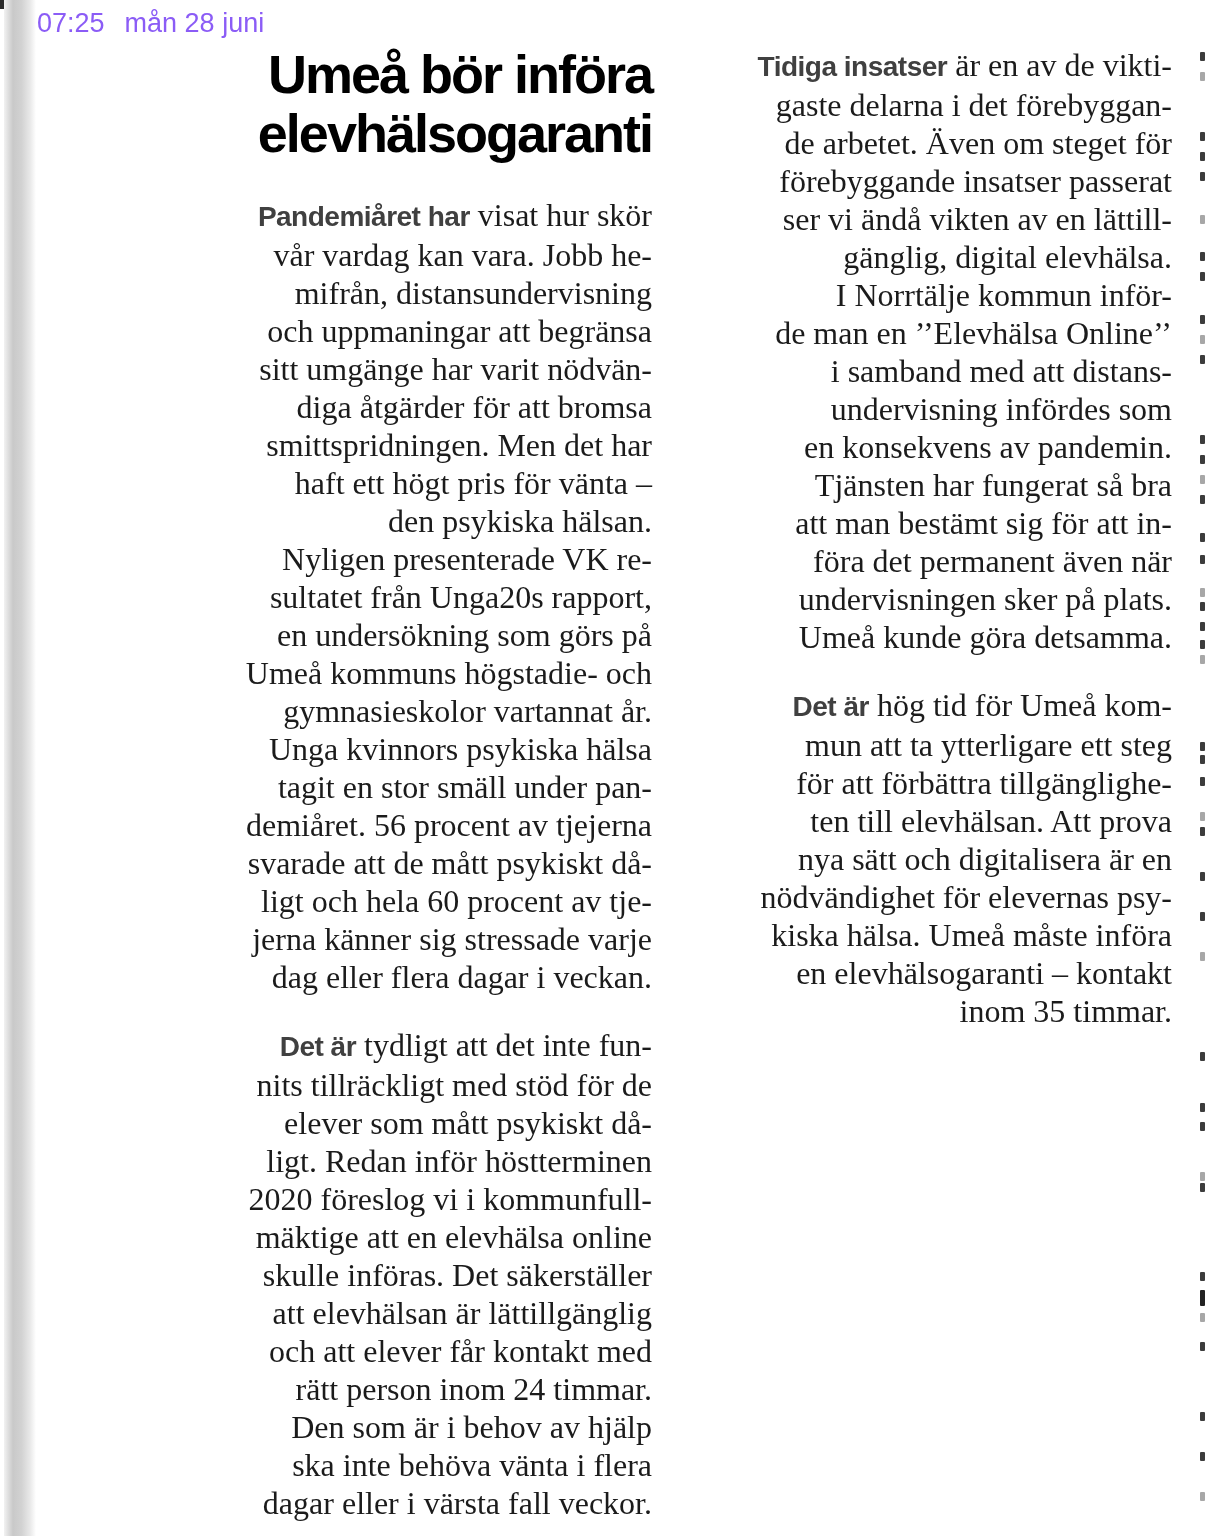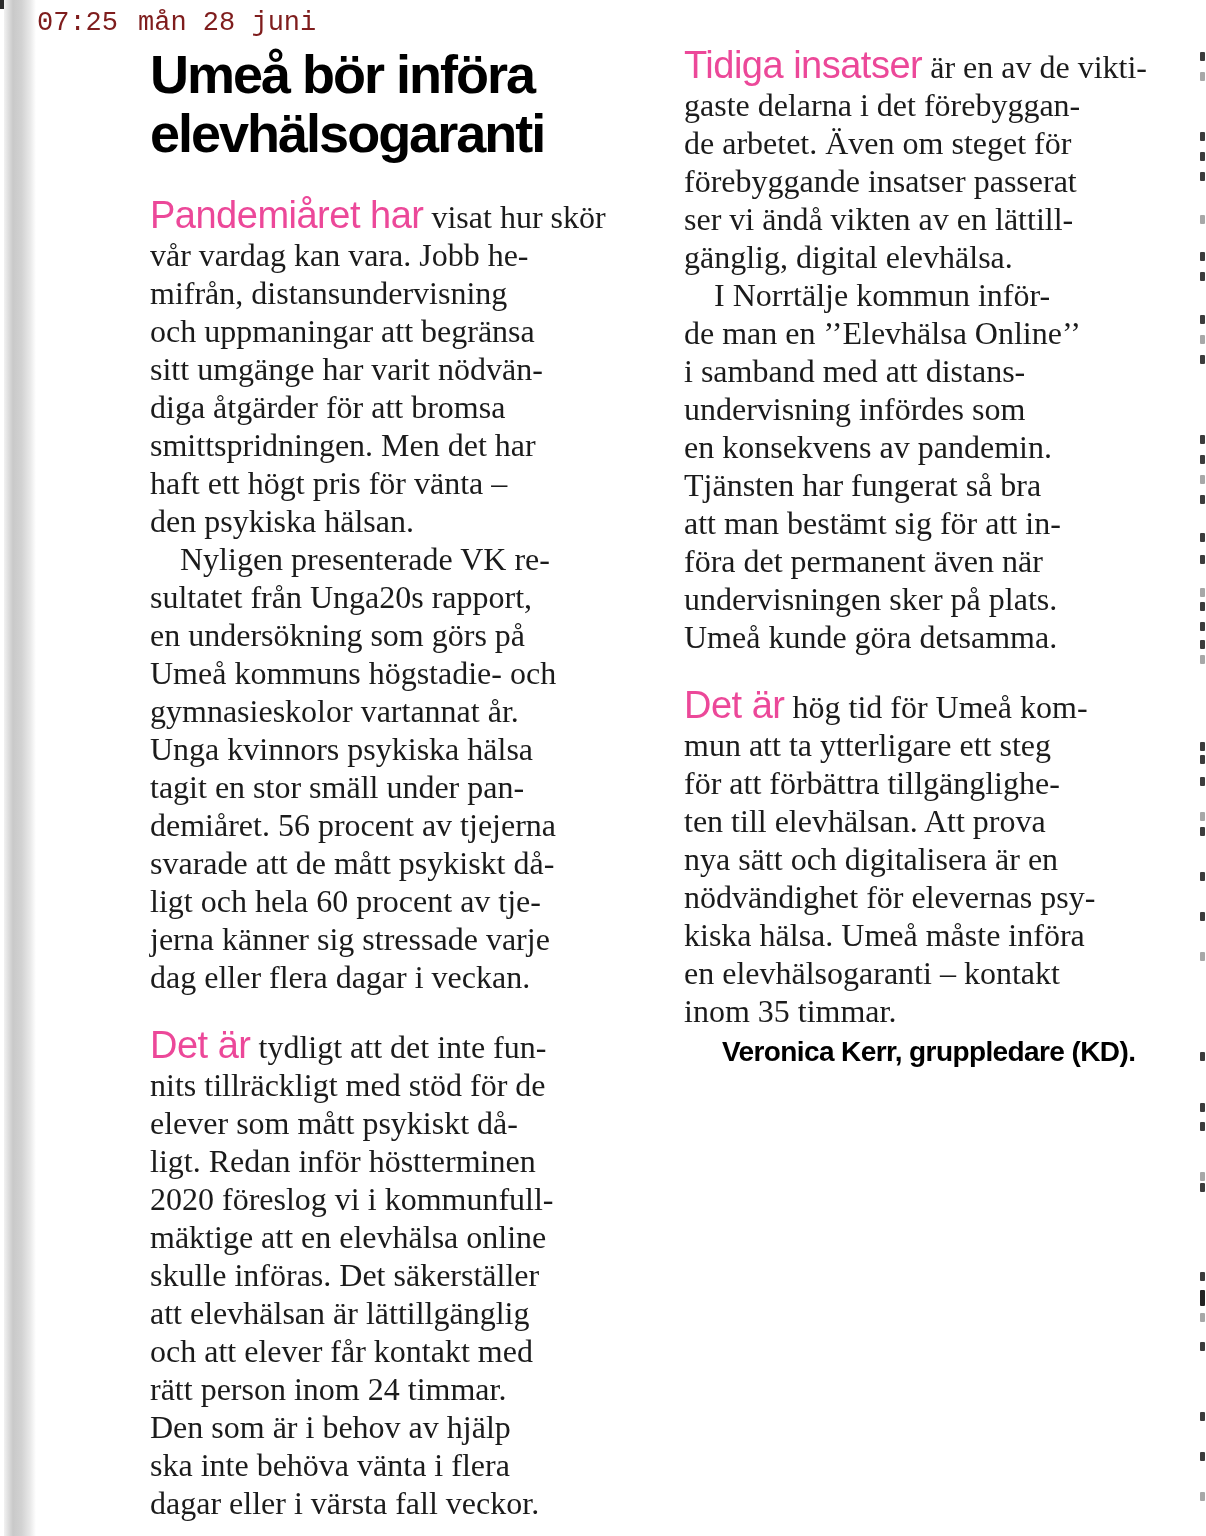--- a/index.html
+++ b/index.html
@@ -15,25 +15,25 @@
   .page-curl {
     position: absolute; left: 4px; top: 0; width: 32px; height: 1536px;
     background: linear-gradient(90deg, #f2f2f2 0%, #c9c9c9 28%, #d2d2d2 55%, #e9e9e9 82%, #ffffff 100%);
   }
   .corner-mark {
     position: absolute; left: 0; top: 0; width: 8px; height: 9px; background: #2b2b2b;
   }
   
   .statusbar {
     position: absolute; left: 37px; top: 6px; height: 34px;
-    font-size: 27px; line-height: 34px; color: #7f1d1d; font-family: Liberation Mono, monospace;
+    font-size: 27px; line-height: 34px; color: #8b5cf6;
   }
   .statusbar .date { margin-left: 20px; }
   
-  .col { position: absolute; }
+  .col { position: absolute; text-align: right; }
   .col-left  { left: 150px; top: 45px; width: 502px; }
   .col-right { left: 684px; top: 46px; width: 488px; }
   h1.headline {
     margin: 0; padding: 0;
     font-size: 54px; line-height: 59px;
     font-weight: 700; letter-spacing: -2px;
     color: #000; white-space: pre-line;
   }
   .col-left h1.headline { margin-bottom: 33px; }
   h1.headline.second { margin-top: 70px; margin-bottom: 27px; }
@@ -41,22 +41,22 @@
     margin: 0; padding: 0;
     font-family: "Liberation Serif", serif;
     font-size: 32px; line-height: 38px;
     color: #1b1b1b;
     white-space: pre-line;
   }
   p.para.gap { margin-top: 30px; }
   p.para.indent { text-indent: 30px; }
   .lead {
     font-family: "Liberation Sans", sans-serif;
-    font-weight: 400; font-size: 38px;
-    letter-spacing: -0.5px; color: #ec4899;
+    font-weight: 700; font-size: 28px;
+    letter-spacing: -0.5px; color: #404040;
   }
   p.byline {
     margin: 4px 0 0 0; padding: 0;
     font-weight: 700; font-size: 28px; line-height: 36px;
     letter-spacing: -0.6px; color: #000;
     text-indent: 38px; white-space: nowrap;
   }
   
   .edge-marks { position: absolute; left: 0; top: 0; width: 1206px; height: 1536px; pointer-events: none; }
   .edge-mark {
@@ -140,21 +140,20 @@
   <p class="para gap"><span class="lead">Det är</span><span> hög tid för Umeå kom-
 mun att ta ytterligare ett steg
 för att förbättra tillgänglighe-
 ten till elevhälsan. Att prova
 nya sätt och digitalisera är en
 nödvändighet för elevernas psy-
 kiska hälsa. Umeå måste införa
 en elevhälsogaranti – kontakt
 inom 35 timmar.</span></p>
 
-  <p class="byline">Veronica Kerr, gruppledare (KD).</p>
 
 
 </div>
 
 <div class="edge-marks">
     <div class="edge-mark" style="top: 52px;"></div>
     <div class="edge-mark faint" style="top: 72px;"></div>
     <div class="edge-mark" style="top: 132px;"></div>
     <div class="edge-mark" style="top: 152px;"></div>
     <div class="edge-mark" style="top: 172px;"></div>

